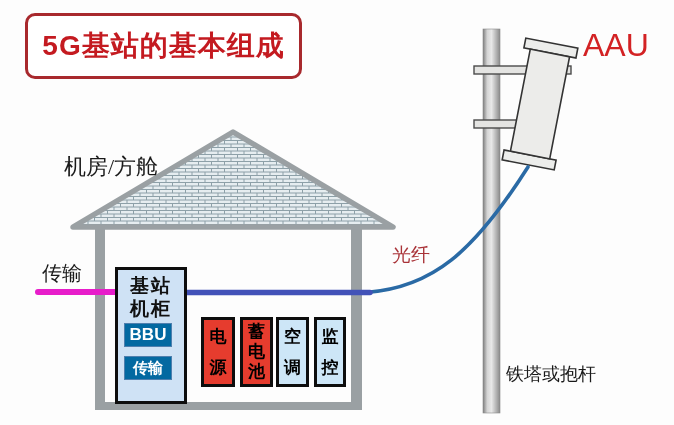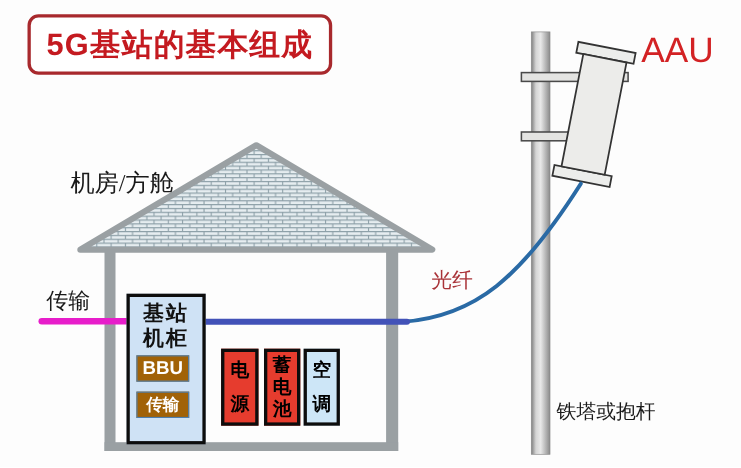--- a/index.html
+++ b/index.html
@@ -5,21 +5,21 @@
   html,body{margin:0;padding:0;background:#ffffff;}
   .stage{
     position:relative;width:674px;height:425px;background:#fdfdfd;
     overflow:hidden;font-family:"Liberation Sans",sans-serif;
   }
   .stage svg.diagram{position:absolute;left:0;top:0;z-index:1;}
   .abs{position:absolute;z-index:2;}
 
   
   .title-box{
-    left:25px;top:13px;width:277px;height:55px;
+    left:25px;top:13px;width:277px;height:66px;
     background:#ffffff;border:3px solid #a8292d;border-radius:10px;
     display:flex;align-items:center;justify-content:center;box-sizing:border-box;
   }
   .title-box span{
     font-size:28px;font-weight:bold;color:#c41a20;letter-spacing:1px;
     font-family:"Liberation Sans",sans-serif;white-space:nowrap;
   }
 
   
   .lbl{font-weight:normal;color:#1a1a1a;font-family:"Liberation Serif",serif;white-space:nowrap;}
@@ -34,21 +34,21 @@
     left:115px;top:267px;width:72px;height:137px;
     background:#cfe2f5;border:3px solid #0d0d0d;box-sizing:border-box;
   }
   .cabinet-title{
     width:46px;margin:4px auto 0 auto;text-align:center;
     font-size:19px;line-height:1.22;font-weight:bold;color:#111;
     font-family:"Liberation Serif",serif;letter-spacing:2px;word-break:break-all;
   }
   .module{
     position:absolute;left:6px;width:48px;height:24px;
-    background:#a16207;border:1px solid #4e7fae;box-sizing:border-box;
+    background:#0369a1;border:1px solid #4e7fae;box-sizing:border-box;
     display:flex;align-items:center;justify-content:center;
   }
   .module span{color:#ffffff;font-weight:bold;}
   .module-bbu{top:53px;}
   .module-bbu span{font-size:17px;font-family:"Liberation Sans",sans-serif;}
   .module-trans{top:86px;}
   .module-trans span{font-size:15px;font-family:"Liberation Serif",serif;}
 
   
   .equip{
@@ -132,14 +132,17 @@
 
   <div class="abs equip red sp2 equip-power">
     <span>电源</span>
   </div>
   <div class="abs equip red sp3 equip-battery">
     <span>蓄电池</span>
   </div>
   <div class="abs equip blue sp2 equip-ac">
     <span>空调</span>
   </div>
+  <div class="abs equip blue sp2 equip-monitor">
+    <span>监控</span>
+  </div>
 
 </div>
 
 </body></html>

